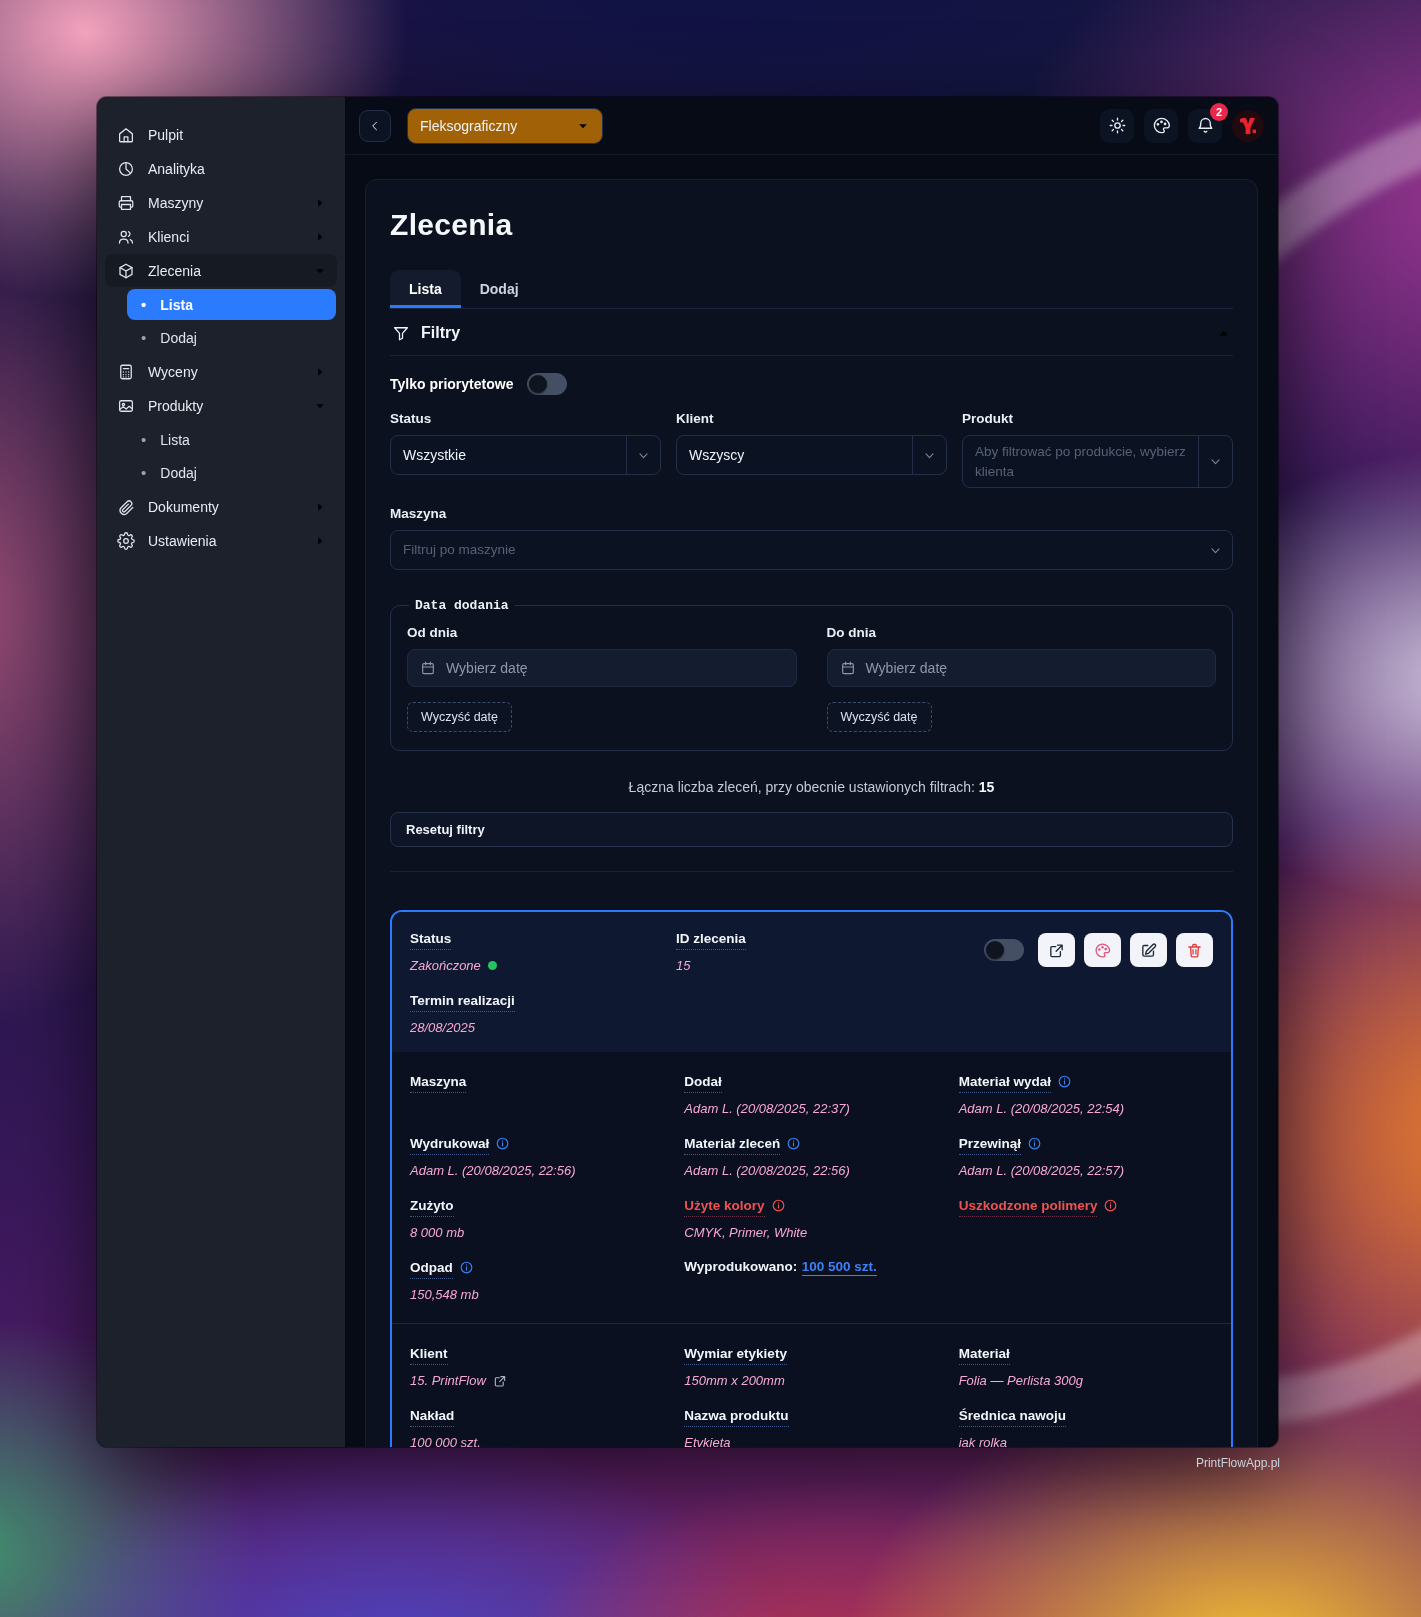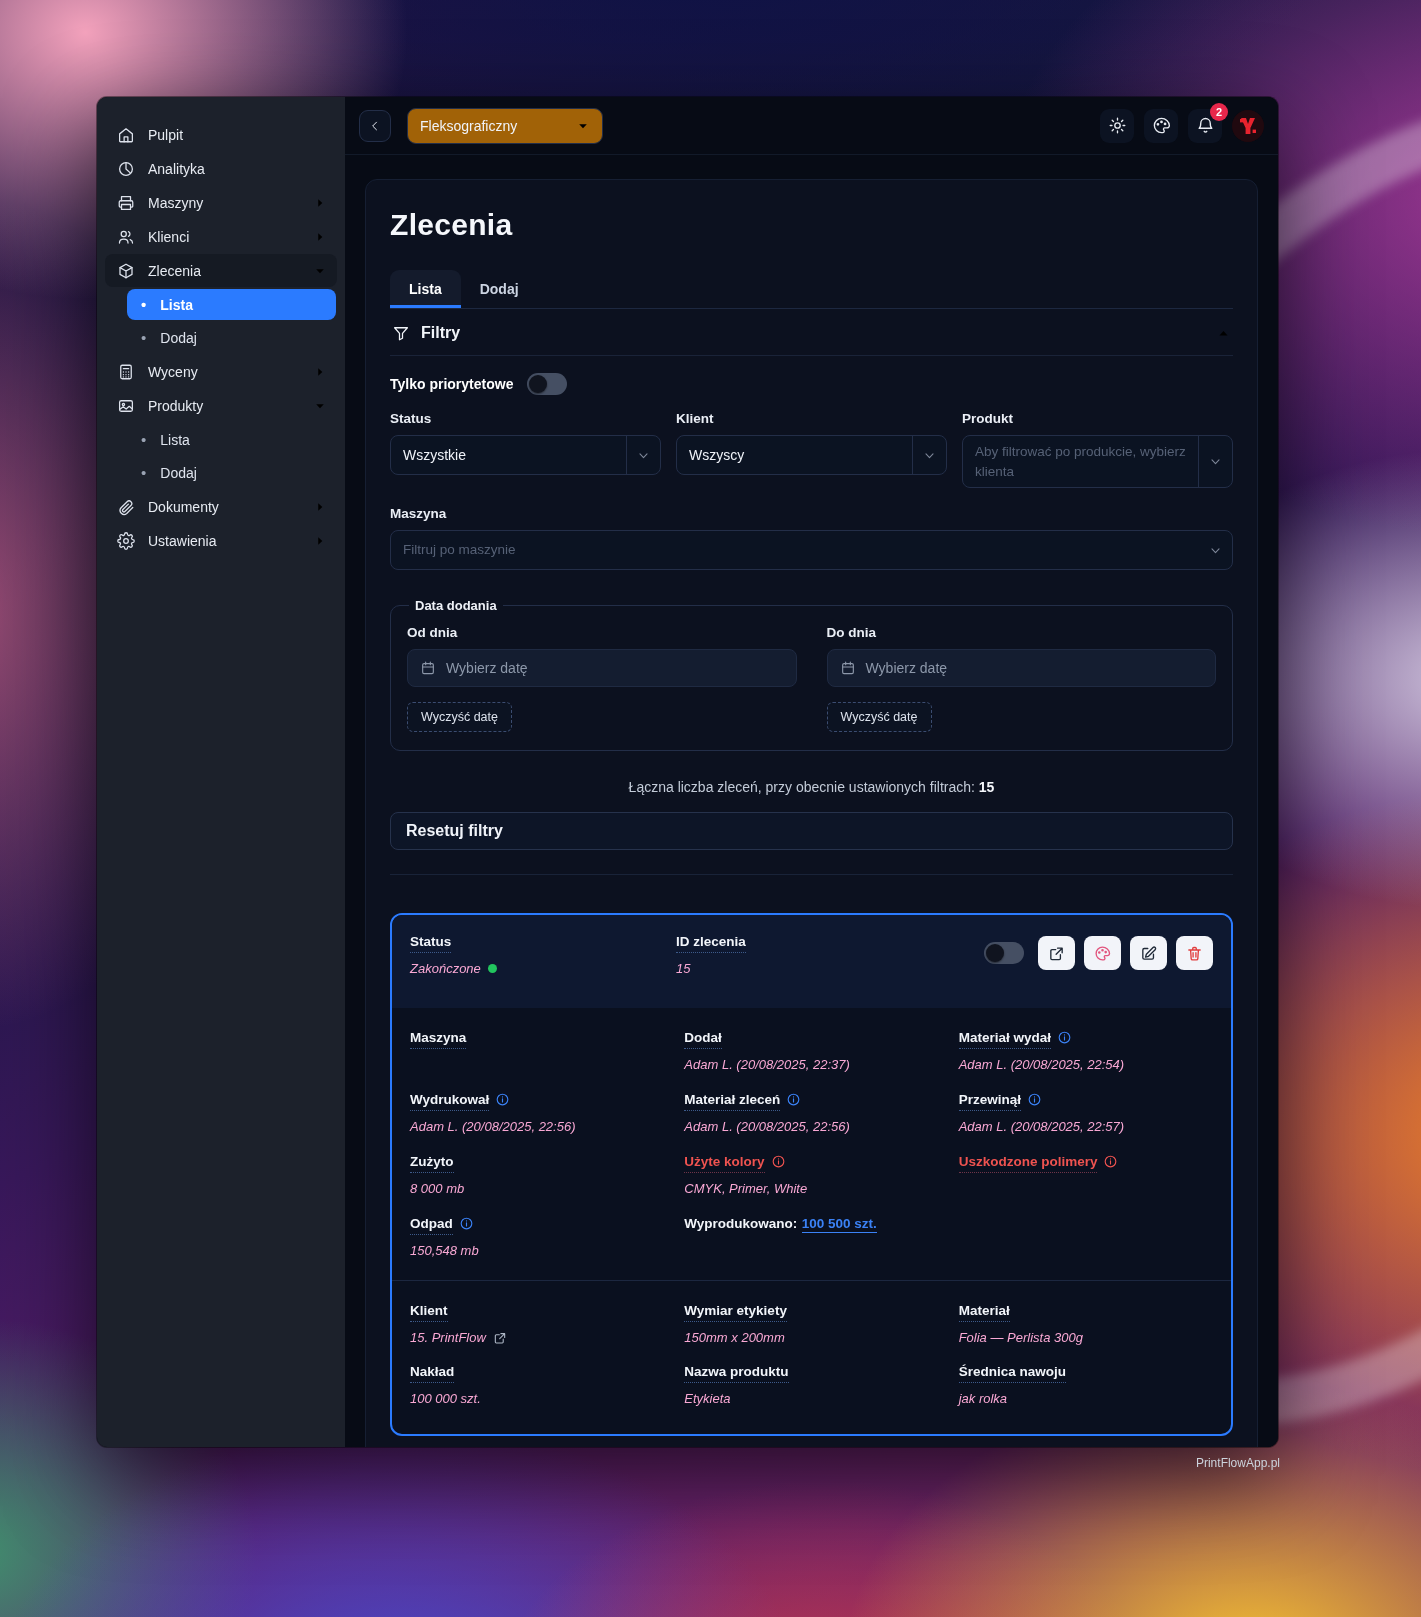--- a/index.html
+++ b/index.html
@@ -89,33 +89,33 @@
   .selectbox { display:flex; align-items:stretch; background:#0b1322; border:1px solid #232e48;
     border-radius:8px; min-height:40px; color:#f0f3f9; font-size:14px; }
   .selectbox .val { display:flex; align-items:center; flex:1; padding:6px 12px; }
   .selectbox .chevcell { width:34px; border-left:1px solid #232e48; display:flex;
     align-items:center; justify-content:center; color:#7e8799; }
   .selectbox.placeholder .val { color:#566176; font-size:13.5px; line-height:1.45; }
   .machine-filter { margin-top:18px; }
 
   fieldset.date-group { margin-top:28px; border:1px solid #232e48; border-radius:10px;
     padding:6px 16px 18px; }
-  fieldset.date-group legend { font-size:13px; font-weight:700; color:#eef1f7; padding:0 6px; margin-left:2px; }
+  fieldset.date-group legend { font-size:13px; font-weight:700; color:#eef1f7; padding:0 6px; margin-left:2px;font-family:Liberation Mono, monospace; }
   .date-cols { display:grid; grid-template-columns:1fr 1fr; column-gap:30px; }
   .date-lbl { font-size:13.5px; font-weight:700; color:#eaeef5; margin:6px 0 9px; }
   .date-input { height:38px; background:#17203366; border:1px solid #1f2a42; border-radius:8px;
     display:flex; align-items:center; gap:10px; padding:0 12px; color:#8d98aa; font-size:14px;
     background-color:#141d30; }
   .clear-date-btn { display:inline-block; margin-top:15px; padding:7px 13px; font-size:12.5px;
     color:#dde3ed; background:#0c1322; border:1px dashed #3b4c70; border-radius:6px; }
 
   .total-row { margin-top:28px; text-align:center; color:#c3cbd8; font-size:14px; }
   .total-row strong { color:#f5f7fb; }
   .reset-btn { display:block; margin:17px auto 0; padding:9px 15px; background:#0d1527;
-    border:1px solid #26324c; border-radius:8px; color:#f0f3f9; font-size:16px; font-weight:700; }
+    border:1px solid #26324c; border-radius:8px; color:#f0f3f9; font-size:13px; font-weight:700; }
   .filters-bottom { margin-top:24px; border-top:1px solid #192338; }
 
   
   .order-card { margin-top:38px; border:2px solid #2b7bff; border-radius:12px;
     background:#0a101f; overflow:hidden; }
   .card-head { background:#0e1830; padding:17px 18px 14px; display:flex; }
   .head-cols { display:grid; grid-template-columns:266px 1fr; flex:1; }
   .fblock { margin-bottom:15px; }
   .flabel { display:inline-block; font-size:13.5px; font-weight:700; color:#f2f5fa;
     border-bottom:1px dotted #3d5a8a; padding-bottom:3px; margin-bottom:7px; }
@@ -465,20 +465,24 @@
         <div class="filters-bottom"></div>
 
         <div class="order-card">
           <div class="card-head">
             <div class="head-cols">
               <div>
                 <div class="fblock">
                   <span class="flabel">Status</span>
                   <div class="fvalue"><span>Zakończone</span><span class="status-dot"></span></div>
                 </div>
+                <div class="fblock" style="margin-bottom:0">
+                  <span class="flabel">Termin realizacji</span>
+                  <div class="fvalue">28/08/2025</div>
+                </div>
               </div>
               <div>
                 <div class="fblock">
                   <span class="flabel">ID zlecenia</span>
                   <div class="fvalue">15</div>
                 </div>
               </div>
             </div>
             <div class="head-actions">
               <div class="switch">

